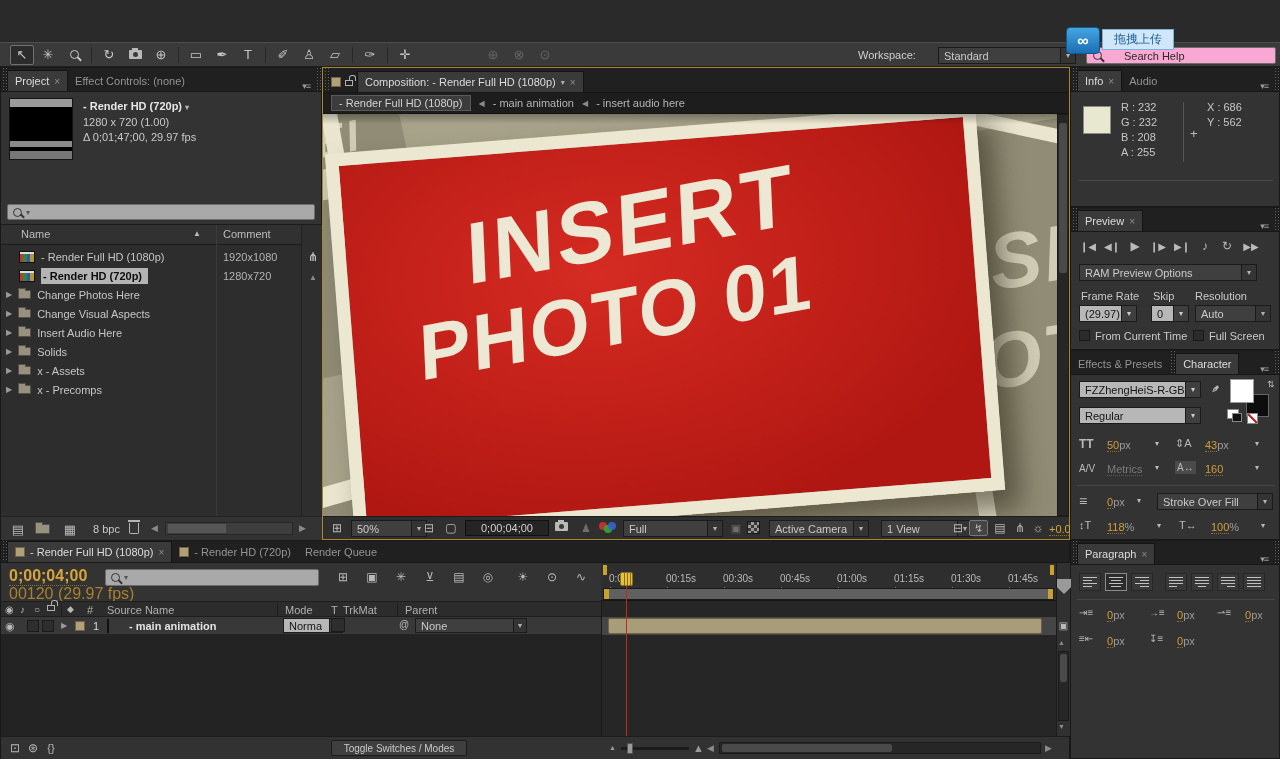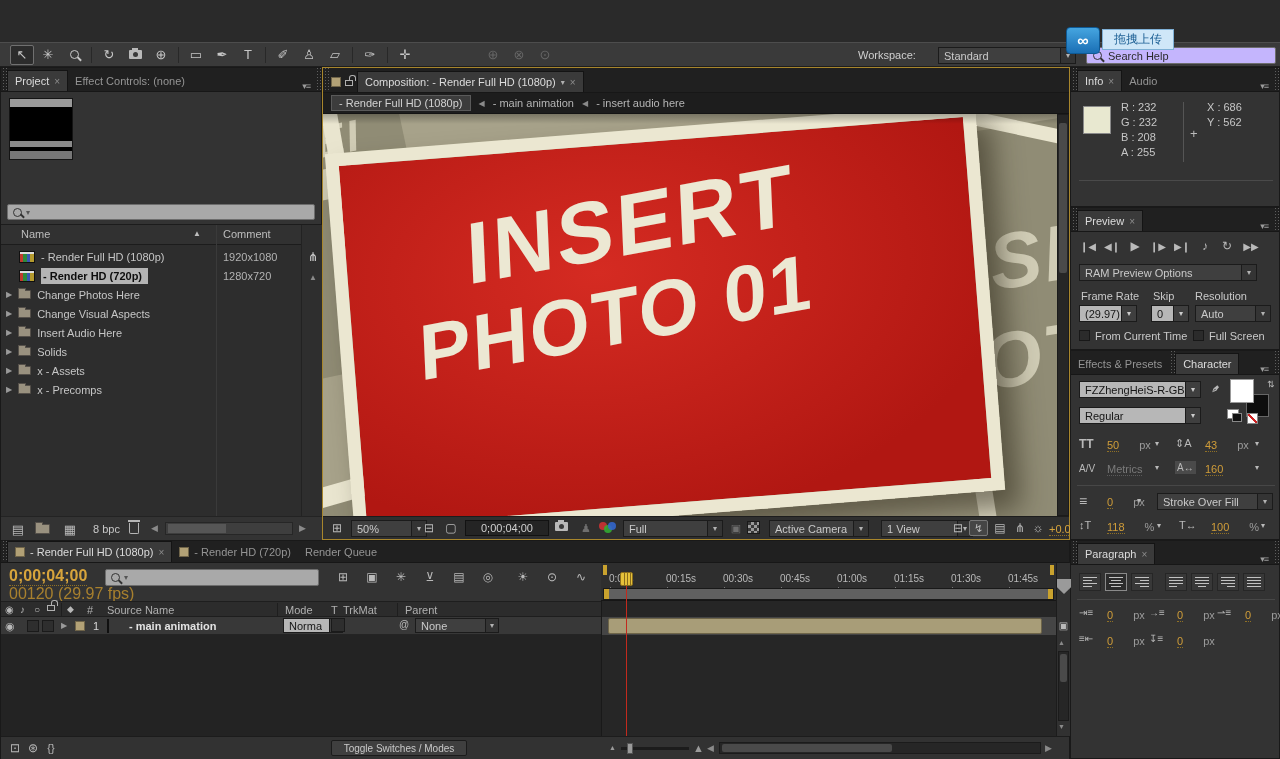--- a/index.html
+++ b/index.html
@@ -16,38 +16,38 @@
 .wb.close{width:44px;color:#fff;background:linear-gradient(#e58a6e,#bf3a1e);border-color:#8d2414}
 
 .menubar{left:0;top:22px;width:1280px;height:20px;background:#2d2d2d;display:flex;align-items:center;padding-left:8px;border-bottom:1px solid #222}
 .mi{padding:0 10px;color:#d4d4d4;font-size:12px}
 .toolbar{left:0;top:42px;width:1280px;height:25px;background:#3a3a3a;border-top:1px solid #4d4d4d;border-bottom:1px solid #1e1e1e;display:flex;align-items:center;padding-left:10px;gap:2px}
 .tool{width:24px;height:20px;display:flex;align-items:center;justify-content:center;color:#c6c6c6;font-size:13px}
 .tool.on{background:#2c2c2c;border:1px solid #707070;border-radius:2px}
 .tool.dim{color:#666}
 .tsep{width:1px;height:16px;background:#282828;margin:0 3px}
 .wslabel{left:858px;top:49px;color:#cfcfcf}
-.searchhelp{left:1086px;top:47px;width:190px;height:17px;background:#c4b5fd;border:1px solid #6d6d6d;border-radius:2px;display:flex;align-items:center;gap:6px;padding:0 6px;color:#2b2b2b}
+.searchhelp{left:1086px;top:47px;width:190px;height:17px;background:#f9a8d4;border:1px solid #6d6d6d;border-radius:2px;display:flex;align-items:center;gap:22px;padding:0 6px;color:#2b2b2b}
 .upl-icon{left:1066px;top:27px;width:34px;height:27px;background:linear-gradient(#45a5e0,#1a6fb5);border:1px solid #0e5a96;border-radius:4px;color:#fff;display:flex;align-items:center;justify-content:center;font-size:16px;font-weight:bold;z-index:60}
 .upl-tip{left:1102px;top:29px;width:72px;height:21px;background:#cfe7f8;border:1px solid #7fb0d6;color:#1c5f94;display:flex;align-items:center;justify-content:center;font-size:12px;z-index:60}
 
 .panel{position:absolute;background:#333;border:1px solid #191919}
 .tabbar{position:absolute;left:0;top:0;right:0;height:24px;background:#202020;display:flex;align-items:flex-end;border-bottom:1px solid #171717}
 .grip{width:6px;align-self:stretch;background-image:radial-gradient(#5f5f5f 30%,rgba(0,0,0,0) 32%);background-size:3px 3px;background-position:1px 2px}
 .tab{height:21px;display:flex;align-items:center;gap:5px;padding:0 7px;color:#949494;font-size:11px;white-space:nowrap}
 .tab.on{background:#3a3a3a;color:#dcdcdc;border:1px solid #141414;border-bottom:none}
 .pm{margin-left:auto;color:#9c9c9c;font-size:9px;padding:0 5px;letter-spacing:-1px}
 .xb{color:#8d8d8d;font-size:10px}
 .sel{display:flex;align-items:center;height:17px;background:#3f3f3f;border:1px solid #1b1b1b;color:#c9c9c9;padding-left:5px;font-size:11px;position:absolute}
 .sel .sv{white-space:nowrap;overflow:hidden}
 .sel .arw{margin-left:auto;width:15px;align-self:stretch;display:flex;align-items:center;justify-content:center;background:#343434;border-left:1px solid #1b1b1b;color:#b2b2b2;font-size:8px}
 .sel.lt{background:#b7b7b7;color:#151515}
 .sel.lt .arw{background:#3f3f3f;color:#ccc}
 .ov{color:#d09d39;border-bottom:1px dotted #8f7026}
-.un{color:#9b9b9b;margin-left:20px}
+.un{color:#9b9b9b;margin-left:0}
 .ddv{color:#b0b0b0;font-size:8px}
 .chk{width:11px;height:11px;background:#2b2b2b;border:1px solid #181818}
 .vdiv{position:absolute;width:1px;background:#555}
 .hdiv{position:absolute;height:1px;background:#555}
 
 .mag{width:9px;height:9px;border:1.5px solid #333;border-radius:50%;position:relative;display:inline-block;flex:0 0 auto}
 .mag:after{content:"";position:absolute;width:5px;height:1.5px;background:#333;transform:rotate(45deg);right:-4px;bottom:-1px}
 .mag.w{border-color:#c9c9c9}.mag.w:after{background:#c9c9c9}
 .fold{width:13px;height:9px;background:#99917f;border:1px solid #55504a;border-radius:1px;position:relative;flex:0 0 auto}
 .fold:before{content:"";position:absolute;top:-3px;left:-1px;width:6px;height:2px;background:#99917f;border:1px solid #55504a;border-bottom:none}
@@ -200,20 +200,25 @@
       <span class="tab">Effect Controls: (none)</span>
       <span class="pm">▾≡</span>
       <span class="grip"></span>
     </div>
 
     <div class="abs" style="left:8px;top:30px;width:64px;height:62px;background:#000;border:1px solid #141414">
       <div class="abs" style="left:0;top:0;right:0;height:8px;background:#9a9a9a"></div>
       <div class="abs" style="left:0;bottom:12px;right:0;height:6px;background:#8a8a8a"></div>
       <div class="abs" style="left:0;bottom:0;right:0;height:8px;background:#777"></div>
     </div>
+    <div class="abs" style="left:82px;top:31px;line-height:15px">
+      <div style="color:#e6e6e6;font-weight:bold"><span>- Render HD (720p)</span> <span class="ddv">▾</span></div>
+      <div>1280 x 720 (1.00)</div>
+      <div>Δ 0;01;47;00, 29.97 fps</div>
+    </div>
 
     <div class="abs" style="left:6px;top:136px;width:308px;height:16px;background:#a9a9a9;border:1px solid #6d6d6d;border-radius:2px;display:flex;align-items:center;gap:4px;padding:0 5px">
       <span class="mag"></span>
       <span class="ddv" style="color:#555">▾</span>
     </div>
 
     <div class="abs" style="left:0;top:156px;width:322px;height:292px;background:#2d2d2d;border-top:1px solid #1c1c1c">
       <div class="abs" style="left:0;top:0;width:300px;height:20px;background:#313131;border-bottom:1px solid #1c1c1c">
         <span class="abs" style="left:20px;top:3px;color:#bdbdbd">Name</span>
         <span class="abs" style="left:192px;top:4px;font-size:8px;color:#bdbdbd">▲</span>
@@ -622,21 +627,21 @@
       <span class="tansq abs" style="left:74px;top:4px"></span>
       <span class="abs" style="left:92px;top:3px;color:#d8d8d8">1</span>
       <span class="abs" style="left:106px;top:3px"><span class="ci"></span></span>
       <span class="abs" style="left:128px;top:3px;color:#e2e2e2;font-weight:bold">- main animation</span>
       <div class="sel lt" style="left:282px;top:1px;width:60px;height:15px">
           <span class="sv">Norma</span>
           <span class="arw" style="width:13px">▾</span>
         </div>
       <span class="abs" style="left:330px;top:1px;width:14px;height:14px;background:#2e2e2e;border:1px solid #1a1a1a"></span>
       <span class="icb" style="left:398px;top:2px;font-size:10px">@</span>
-      <div class="sel" style="left:414px;top:1px;width:84px;height:15px">
+      <div class="sel" style="left:414px;top:1px;width:112px;height:15px">
           <span class="sv">None</span>
           <span class="arw" style="width:13px">▾</span>
         </div>
     </div>
     <div class="abs" style="left:0;top:94px;width:600px;height:101px;background:#232323"></div>
 
     <div class="abs" style="left:600px;top:22px;width:455px;height:38px;background:#2e2e2e;border-bottom:1px solid #161616">
       <span class="rtick" style="left:8px">0:00s</span>
       <span class="rtick" style="left:65px">00:15s</span>
       <span class="rtick" style="left:122px">00:30s</span>

